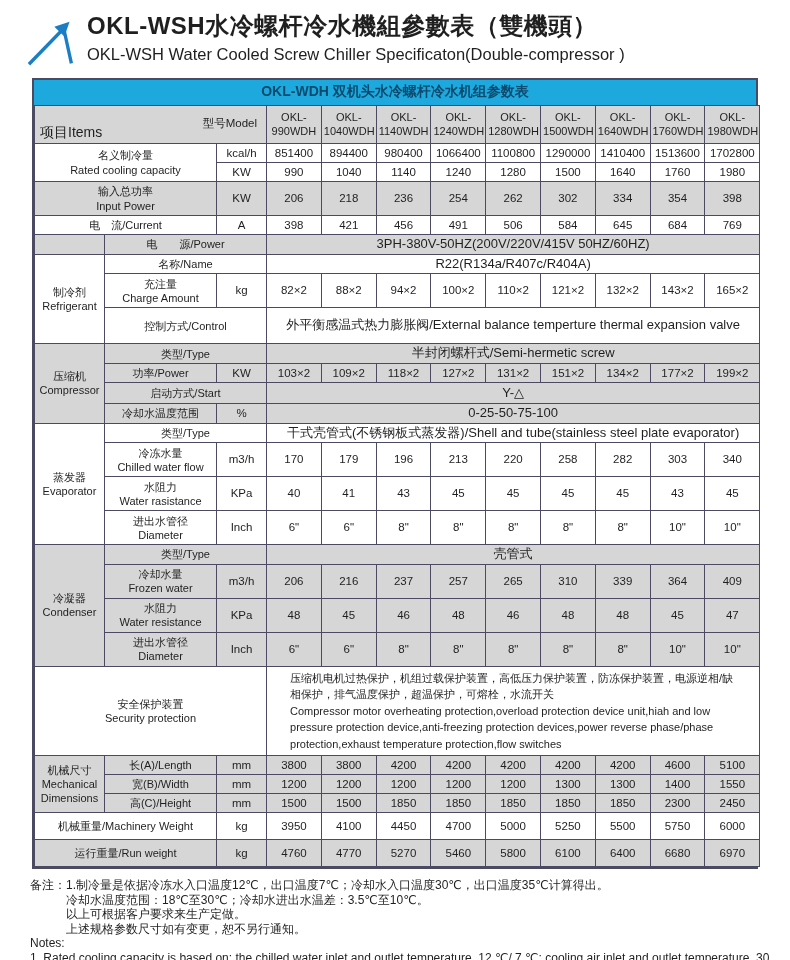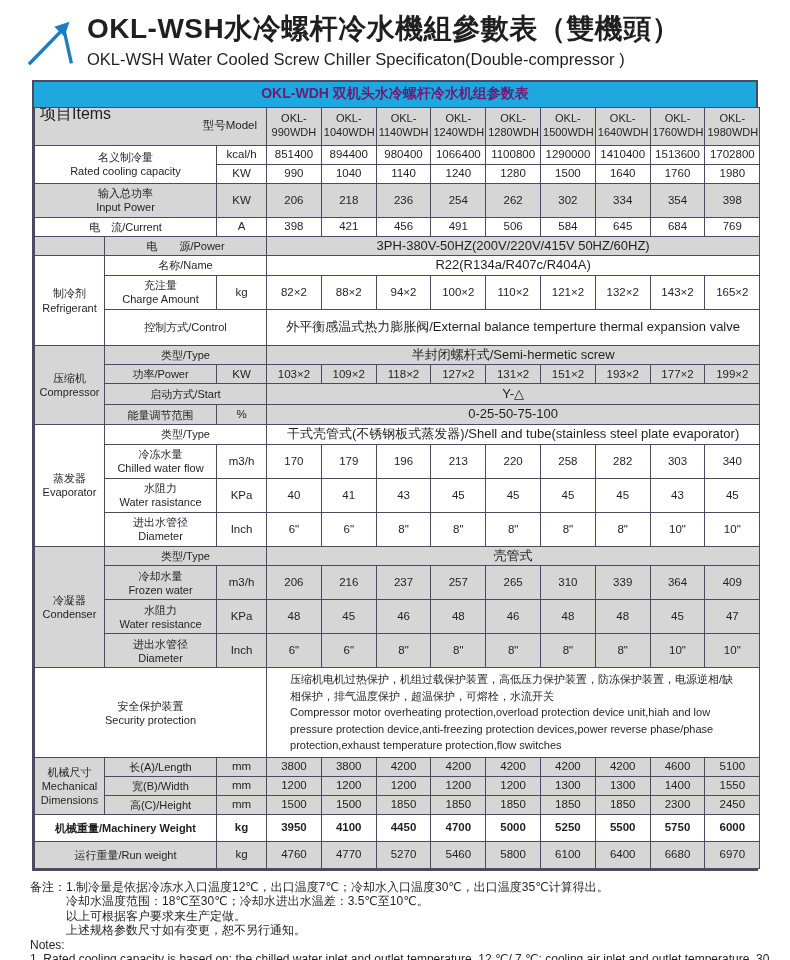--- a/index.html
+++ b/index.html
@@ -10,32 +10,32 @@
     --ink:#1f1f1f;
   }
   *{box-sizing:border-box}
   body{
     margin:0;width:790px;height:960px;overflow:hidden;background:#fff;
     font-family:"Liberation Sans","DejaVu Sans",sans-serif;color:var(--ink);
   }
   .hdr{display:flex;align-items:flex-start;padding:12px 0 0 26px}
   .logo{width:52px;height:48px;margin-top:7px;color:var(--logo);flex:0 0 auto}
   .titles{margin-left:9px}
-  .t-zh{font-size:28px;font-weight:700;letter-spacing:.5px;line-height:1.2}
+  .t-zh{font-size:24px;font-weight:700;letter-spacing:.5px;line-height:1.2}
   .t-en{font-size:16.5px;margin-top:4px}
 
   .tablewrap{width:726px;margin:11px 0 0 32px;border:2px solid var(--bd)}
-  .banner{background:var(--blue);color:#701a75;text-align:center;font-size:14px;font-weight:700;padding:3px 0 4px}
+  .banner{background:var(--blue);color:#0c4a6e;text-align:center;font-size:14px;font-weight:700;padding:3px 0 4px}
   table{border-collapse:collapse;width:100%;table-layout:fixed;font-size:11px}
   td{border:1px solid var(--bd);text-align:center;vertical-align:middle;padding:1px 2px;line-height:1.28;overflow:hidden}
   tr.g td{background:var(--gray)}
   tr.w td{background:#fff}
   td.corner{position:relative;
     background-image:linear-gradient(to bottom right,transparent 49.2%,#8f8f8f 49.2%,#8f8f8f 50.8%,transparent 50.8%)}
-  .corner .ci{position:absolute;left:5px;bottom:20px;font-size:16px}
+  .corner .ci{position:absolute;left:5px;bottom:1px;font-size:14px}
   .corner .cm{position:absolute;right:9px;top:10px;font-size:11.5px}
   td.model{font-size:11px;line-height:1.25}
   td.grp,td.lbl{font-size:11px}
   td.val,td.unit{font-size:11.5px}
   td.spn{font-size:13px}
   td.block{text-align:left;padding:3px 23px;line-height:1.5;font-size:11px}
 
   .notes{margin:9px 0 0 30px;font-size:12px;line-height:14.5px}
   .notes div{white-space:pre-wrap}
 </style>
@@ -166,30 +166,30 @@
         </tr>
         <tr class="g" style="height: 19px;">
           <td class="lbl">功率/Power</td>
           <td class="unit">KW</td>
           <td class="val">103×2</td>
           <td class="val">109×2</td>
           <td class="val">118×2</td>
           <td class="val">127×2</td>
           <td class="val">131×2</td>
           <td class="val">151×2</td>
-          <td class="val">193×2</td>
+          <td class="val">134×2</td>
           <td class="val">177×2</td>
           <td class="val">199×2</td>
         </tr>
         <tr class="g" style="height: 21px;">
           <td colspan="2" class="lbl">启动方式/Start</td>
           <td colspan="9" class="spn">Y-△</td>
         </tr>
         <tr class="g" style="height: 19px;">
-          <td class="lbl">能量调节范围</td>
+          <td class="lbl">冷却水温度范围</td>
           <td class="unit">%</td>
           <td colspan="9" class="spn">0-25-50-75-100</td>
         </tr>
         <tr class="w" style="height: 18px;">
           <td rowspan="4" class="grp">蒸发器<br>Evaporator</td>
           <td colspan="2" class="lbl">类型/Type</td>
           <td colspan="9" class="spn">干式壳管式(不锈钢板式蒸发器)/Shell and tube(stainless steel plate evaporator)</td>
         </tr>
         <tr class="w" style="height: 34px;">
           <td class="lbl">冷冻水量<br>Chilled water flow</td>
@@ -311,21 +311,21 @@
           <td class="val">1500</td>
           <td class="val">1500</td>
           <td class="val">1850</td>
           <td class="val">1850</td>
           <td class="val">1850</td>
           <td class="val">1850</td>
           <td class="val">1850</td>
           <td class="val">2300</td>
           <td class="val">2450</td>
         </tr>
-        <tr class="w" style="height: 27px; font-weight: bold;">
+        <tr class="w" style="height: 27px;">
           <td colspan="2" class="lbl">机械重量/Machinery Weight</td>
           <td class="unit">kg</td>
           <td class="val">3950</td>
           <td class="val">4100</td>
           <td class="val">4450</td>
           <td class="val">4700</td>
           <td class="val">5000</td>
           <td class="val">5250</td>
           <td class="val">5500</td>
           <td class="val">5750</td>

